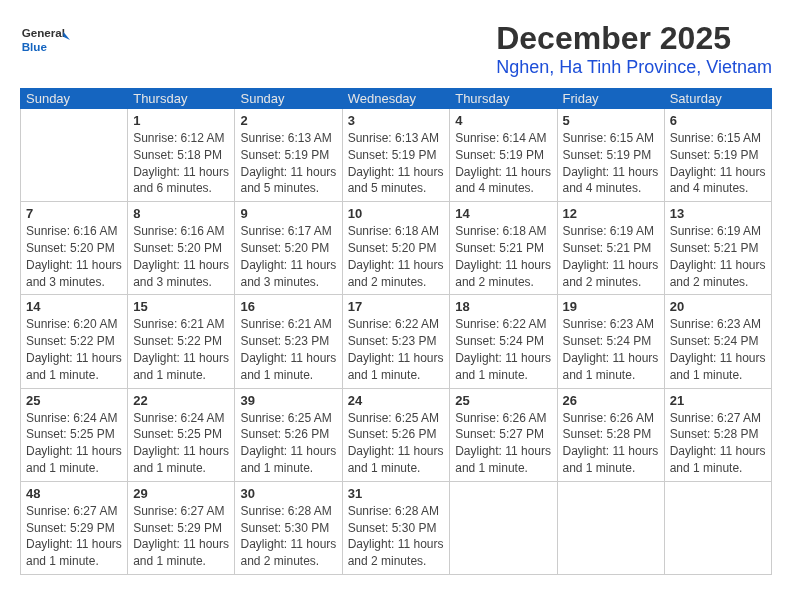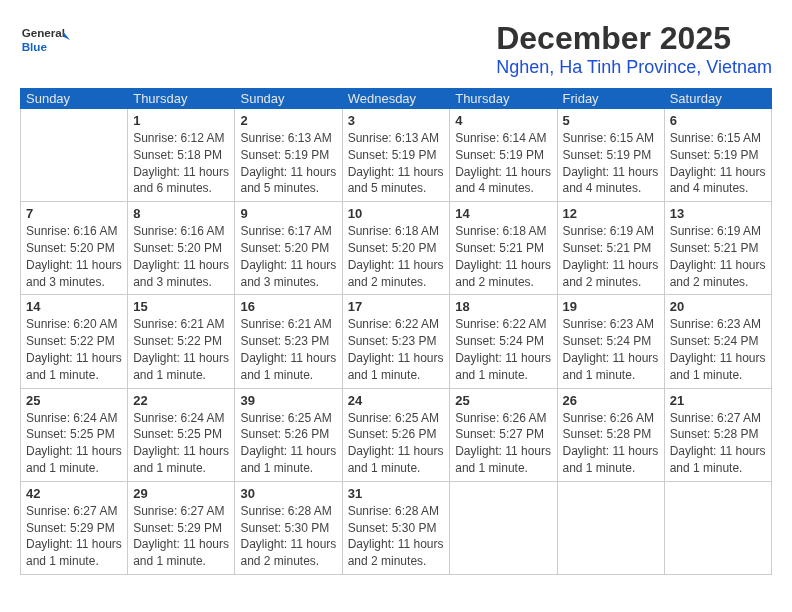--- a/index.html
+++ b/index.html
@@ -210,21 +210,21 @@
           <span class="day-number">26</span>
           <div class="day-info">Sunrise: 6:26 AM<br>Sunset: 5:28 PM<br>Daylight: 11 hours<br>and 1 minute.</div>
         </td>
         <td>
           <span class="day-number">21</span>
           <div class="day-info">Sunrise: 6:27 AM<br>Sunset: 5:28 PM<br>Daylight: 11 hours<br>and 1 minute.</div>
         </td>
       </tr>
       <tr>
         <td>
-          <span class="day-number">42</span>
+          <span class="day-number">48</span>
           <div class="day-info">Sunrise: 6:27 AM<br>Sunset: 5:29 PM<br>Daylight: 11 hours<br>and 1 minute.</div>
         </td>
         <td>
           <span class="day-number">29</span>
           <div class="day-info">Sunrise: 6:27 AM<br>Sunset: 5:29 PM<br>Daylight: 11 hours<br>and 1 minute.</div>
         </td>
         <td>
           <span class="day-number">30</span>
           <div class="day-info">Sunrise: 6:28 AM<br>Sunset: 5:30 PM<br>Daylight: 11 hours<br>and 2 minutes.</div>
         </td>

